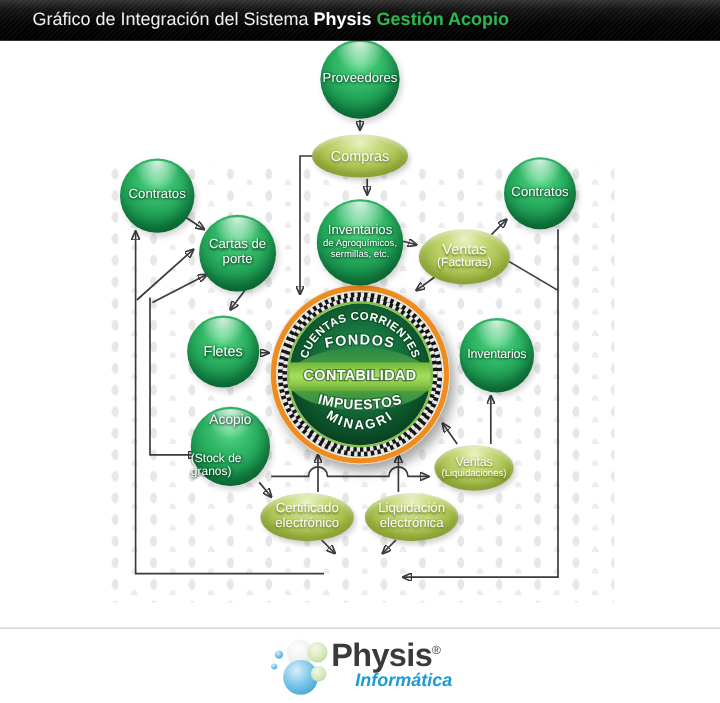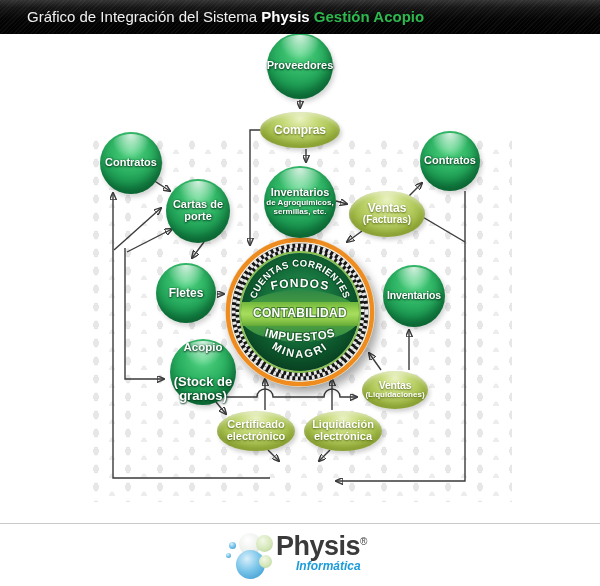--- a/index.html
+++ b/index.html
@@ -22,52 +22,52 @@
       radial-gradient(ellipse 4px 6.5px at 8px 9px,  #e7e7e7 68%,transparent 72%),
       radial-gradient(ellipse 4px 6.5px at 24px 18px,#ededed 68%,transparent 72%);
     background-size:32px 18px;}
 
   
   .wires{position:absolute;left:0;top:0;z-index:2;pointer-events:none;}
   .wires path{fill:none;stroke:#3a3a3a;stroke-width:1.4;}
 
   
   .sphere,.pill{position:absolute;z-index:3;display:flex;flex-direction:column;align-items:center;
-    justify-content:center;text-align:center;color:#fff;font-weight:bold;}
+    justify-content:center;text-align:left;color:#fff;font-weight:normal;}
   .sphere{border-radius:50%;
     background:radial-gradient(circle at 50% 30%,#55d685 0%,#2db363 38%,#17924d 68%,#0b7038 100%);
     box-shadow:inset -3px -7px 10px rgba(0,45,18,.38),2px 3px 5px rgba(0,0,0,.18);
     text-shadow:0 1px 2px rgba(0,55,25,.95),1px 0 2px rgba(0,55,25,.7);}
   .sphere::before{content:"";position:absolute;left:17%;top:3%;width:66%;height:40%;border-radius:50%;
     background:radial-gradient(ellipse at 50% 0%,rgba(255,255,255,.8),rgba(255,255,255,0) 70%);}
   .pill{border-radius:50%;
     background:radial-gradient(ellipse at 50% 18%,#eaf2c2 0%,#c6da79 30%,#a6bf4c 65%,#8ea835 100%);
     box-shadow:inset 0 -5px 9px rgba(90,110,10,.42),inset 0 2px 4px rgba(255,255,255,.55),2px 3px 4px rgba(0,0,0,.18);
     text-shadow:0 1px 2px rgba(70,90,10,.9);}
   .sphere span,.pill span{position:relative;z-index:1;display:block;line-height:1.08;}
   .f12{font-size:12px;} .f115{font-size:11.5px;} .f11{font-size:11px;} .f105{font-size:10.5px;letter-spacing:-.2px;}
-  .f10{font-size:10px;} .f8{font-size:8px;} .f75{font-size:13px;}
+  .f10{font-size:10px;} .f8{font-size:8px;} .f75{font-size:10px;}
 
   
   .hub{position:absolute;left:224px;top:236px;z-index:3;
        filter:drop-shadow(4px 6px 5px rgba(0,0,0,.35));}
   .hub text{font-family:"Liberation Sans",sans-serif;font-weight:bold;fill:#fff;
        stroke:rgba(8,60,30,.55);stroke-width:2px;paint-order:stroke;}
 
   
   .divider{position:absolute;left:0;top:523px;width:600px;height:1px;background:#c9c9c9;z-index:5;}
   .logo{position:absolute;left:226px;top:529px;width:170px;height:54px;z-index:5;}
   .bub{position:absolute;border-radius:50%;}
   .bub-blue {background:radial-gradient(circle at 38% 30%,#d9effb 0%,#7cc6ea 45%,#2f93cc 100%);}
   .bub-gray {background:radial-gradient(circle at 40% 32%,#ffffff 0%,#eef1ee 55%,#ccd2cc 100%);}
   .bub-green{background:radial-gradient(circle at 40% 32%,#f2f8e6 0%,#d5e7ba 55%,#aecf8e 100%);}
   .brand{position:absolute;left:50px;top:2px;font-size:27px;font-weight:600;color:#3a3a3a;
          letter-spacing:-.5px;}
   .brand sup{font-size:10px;font-weight:400;}
-  .tagline{position:absolute;left:70px;top:30px;font-size:12px;font-weight:bold;font-style:italic;}
+  .tagline{position:absolute;left:70px;top:30px;font-size:15px;font-weight:bold;font-style:italic;}
 </style>
 </head>
 <body>
 
 <div class="stage">
 
   <div class="hdr">
     <div class="hdr-text">
       <span class="t-reg">Gráfico de Integración del Sistema</span>
       <span class="t-bold">Physis</span>
@@ -182,21 +182,21 @@
   </div>
   <div class="sphere" style="left:420px;top:131px;width:60px;height:60px;">
     <span class="f11">Contratos</span>
   </div>
   <div class="sphere" style="left:156px;top:263px;width:60px;height:60px;">
     <span class="f12">Fletes</span>
   </div>
   <div class="sphere" style="left:383px;top:265px;width:62px;height:62px;">
     <span class="f105">Inventarios</span>
   </div>
-  <div class="sphere" style="left:170px;top:339px;width:66px;height:66px;gap:22px;">
+  <div class="sphere" style="left:159px;top:339px;width:66px;height:66px;gap:22px;">
     <span class="f115">Acopio</span>
     <span class="f75">(Stock de granos)</span>
   </div>
 
   <div class="pill" style="left:260px;top:112px;width:80px;height:36px;">
     <span class="f12">Compras</span>
   </div>
   <div class="pill" style="left:349px;top:191px;width:76px;height:46px;">
     <span class="f12">Ventas</span>
     <span class="f10">(Facturas)</span>

